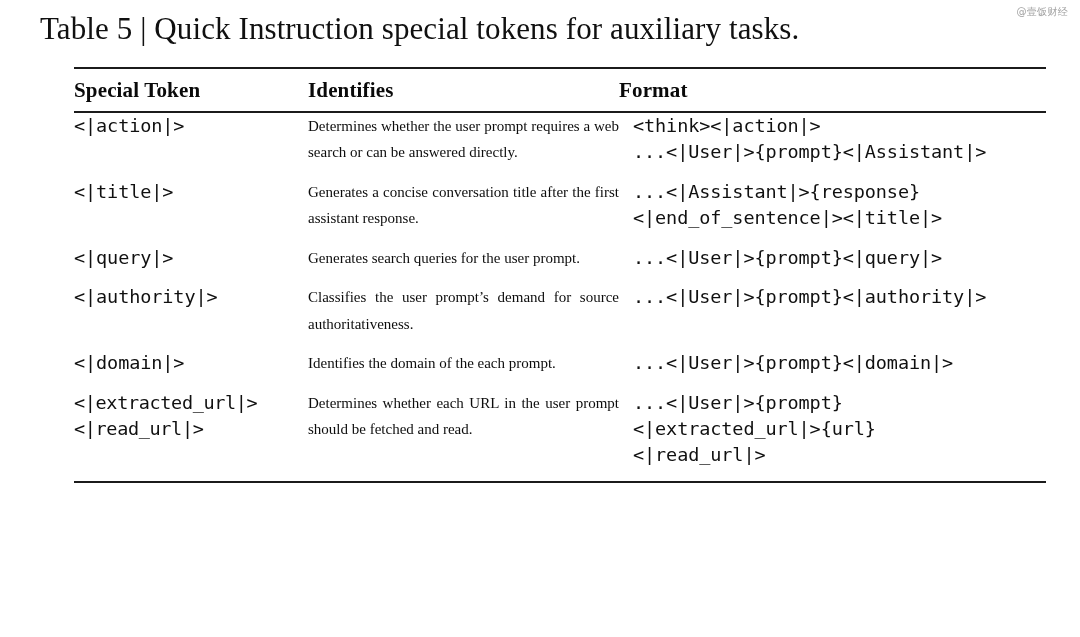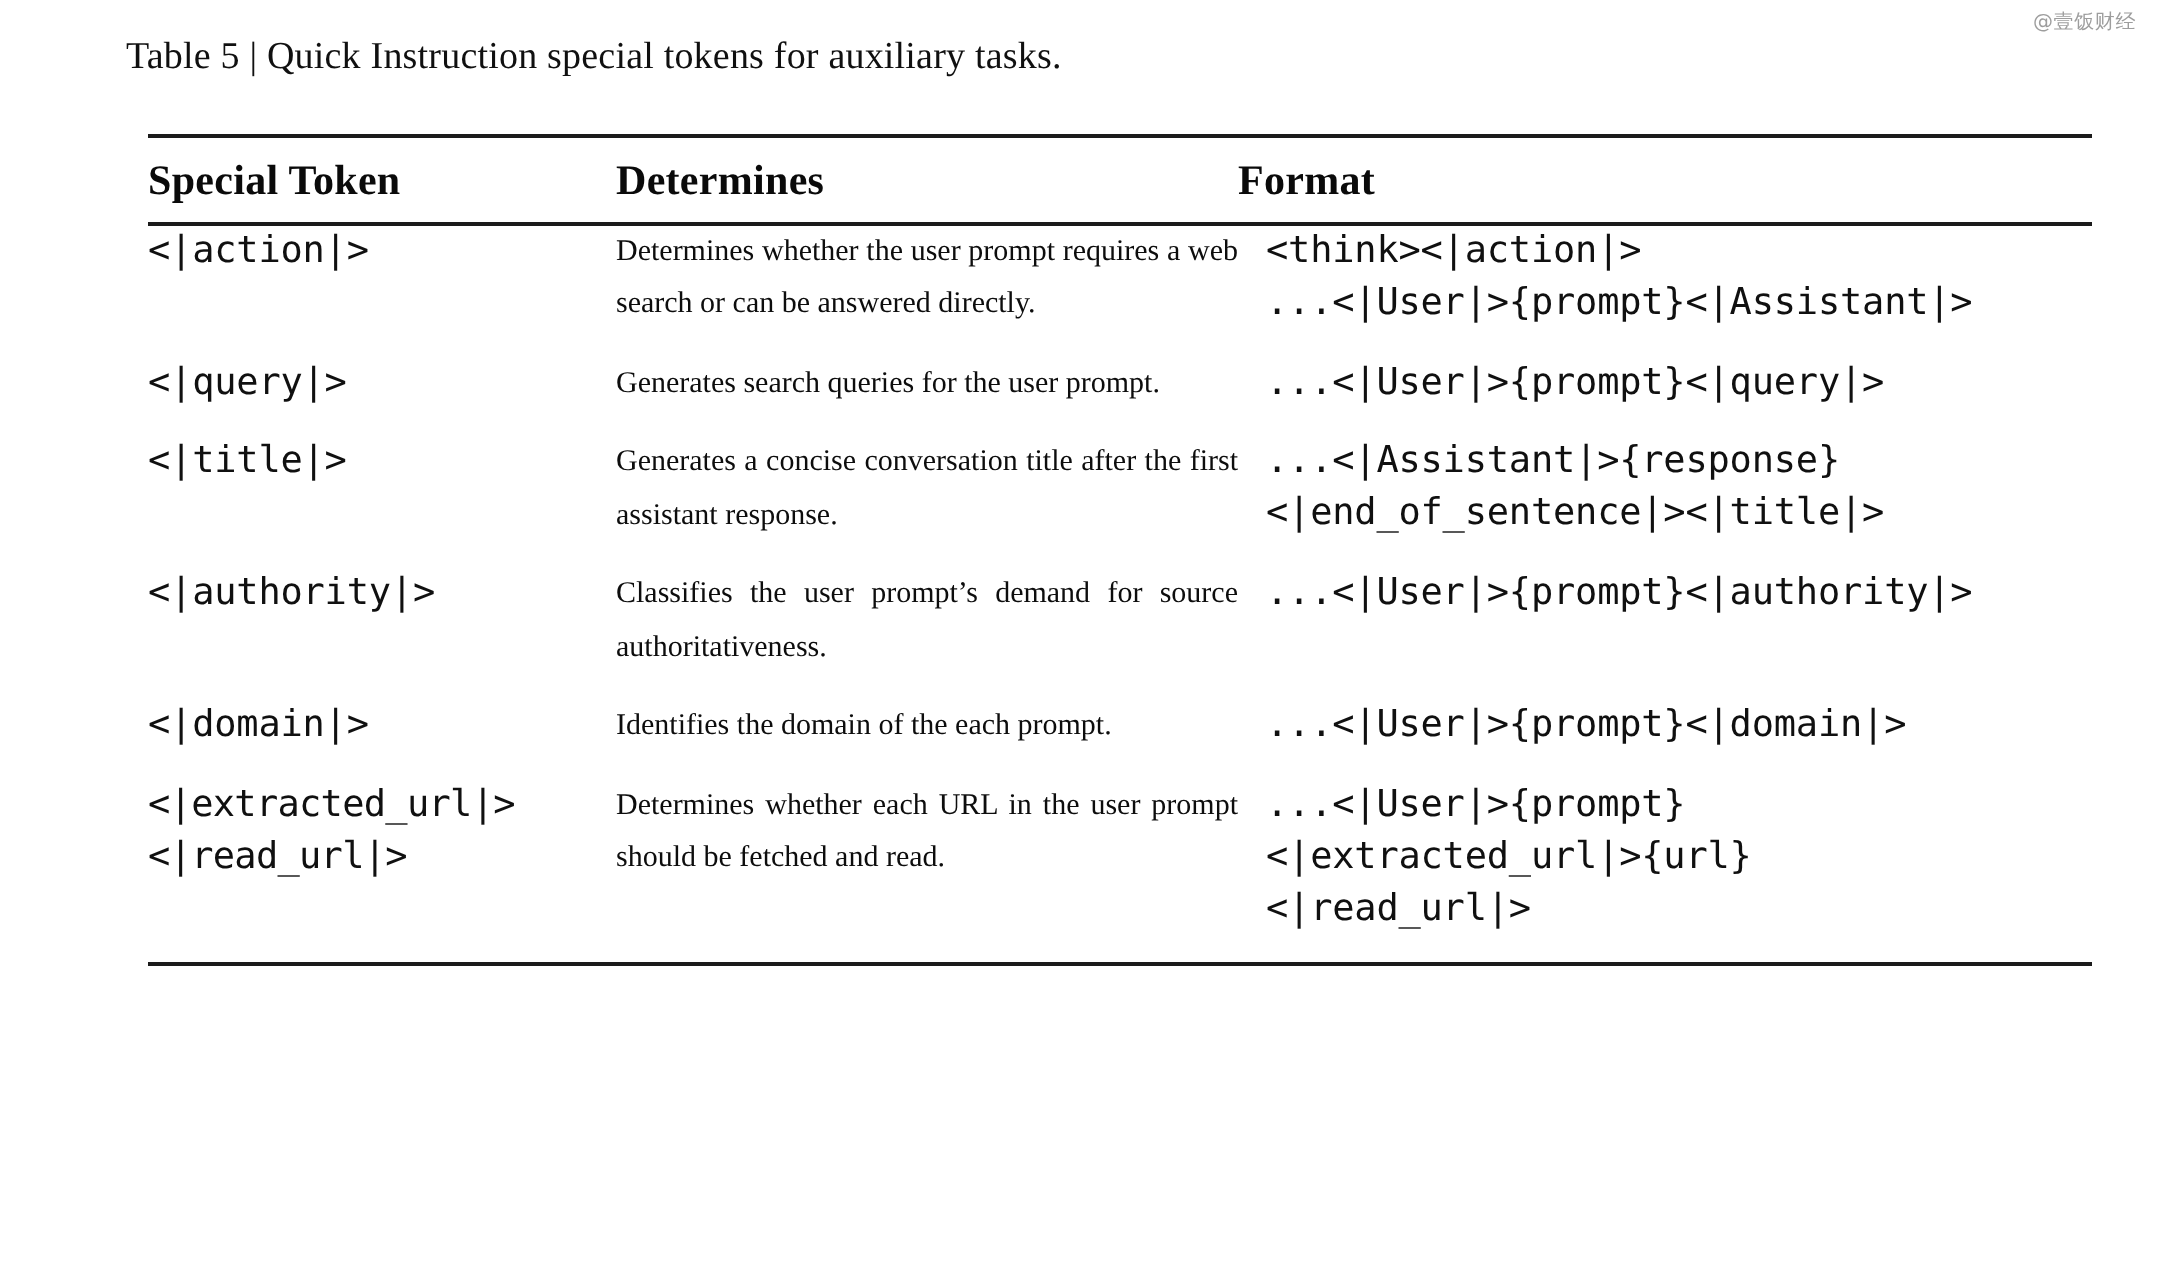--- a/index.html
+++ b/index.html
@@ -27,23 +27,23 @@
     line-height: 12px;
     color: #8d8d8d;
     letter-spacing: 0.3px;
     white-space: nowrap;
     opacity: 0.85;
   }
 
   
   .caption {
     position: absolute;
-    left: 63px;
+    left: 40px;
     top: 14px;
-    font-size: 19px;
+    font-size: 31px;
     line-height: 30px;
     font-weight: 400;
     color: #101010;
     white-space: nowrap;
     letter-spacing: 0.1px;
   }
 
   
   .table-wrap {
     position: absolute;
@@ -116,57 +116,57 @@
 <div class="watermark">@壹饭财经</div>
 
 <div class="caption">Table 5 | Quick Instruction special tokens for auxiliary tasks.</div>
 
 <div class="table-wrap">
 
   <div class="rule rule-top"></div>
 
   <div class="head-row">
     <div class="head-cell c-token">Special Token</div>
-    <div class="head-cell c-desc">Determines</div>
+    <div class="head-cell c-desc">Identifies</div>
     <div class="head-cell c-fmt">Format</div>
   </div>
 
   <div class="rule rule-mid"></div>
 
   <div class="body">
 
     <div class="row">
       <div class="c-token">
         <span class="mono">&lt;|action|&gt;</span>
       </div>
       <div class="c-desc desc">Determines whether the user prompt requires a web search or can be answered directly.</div>
       <div class="c-fmt fmt">
         <span class="mono">&lt;think&gt;&lt;|action|&gt;</span>
         <span class="mono">...&lt;|User|&gt;{prompt}&lt;|Assistant|&gt;</span>
       </div>
     </div>
 
     <div class="row">
       <div class="c-token">
-        <span class="mono">&lt;|query|&gt;</span>
-      </div>
-      <div class="c-desc desc ragged">Generates search queries for the user prompt.</div>
-      <div class="c-fmt fmt">
-        <span class="mono">...&lt;|User|&gt;{prompt}&lt;|query|&gt;</span>
-      </div>
-    </div>
-
-    <div class="row">
-      <div class="c-token">
         <span class="mono">&lt;|title|&gt;</span>
       </div>
       <div class="c-desc desc">Generates a concise conversation title after the first assistant response.</div>
       <div class="c-fmt fmt">
         <span class="mono">...&lt;|Assistant|&gt;{response}</span>
         <span class="mono">&lt;|end_of_sentence|&gt;&lt;|title|&gt;</span>
+      </div>
+    </div>
+
+    <div class="row">
+      <div class="c-token">
+        <span class="mono">&lt;|query|&gt;</span>
+      </div>
+      <div class="c-desc desc ragged">Generates search queries for the user prompt.</div>
+      <div class="c-fmt fmt">
+        <span class="mono">...&lt;|User|&gt;{prompt}&lt;|query|&gt;</span>
       </div>
     </div>
 
     <div class="row">
       <div class="c-token">
         <span class="mono">&lt;|authority|&gt;</span>
       </div>
       <div class="c-desc desc">Classifies the user prompt’s demand for source authoritativeness.</div>
       <div class="c-fmt fmt">
         <span class="mono">...&lt;|User|&gt;{prompt}&lt;|authority|&gt;</span>

